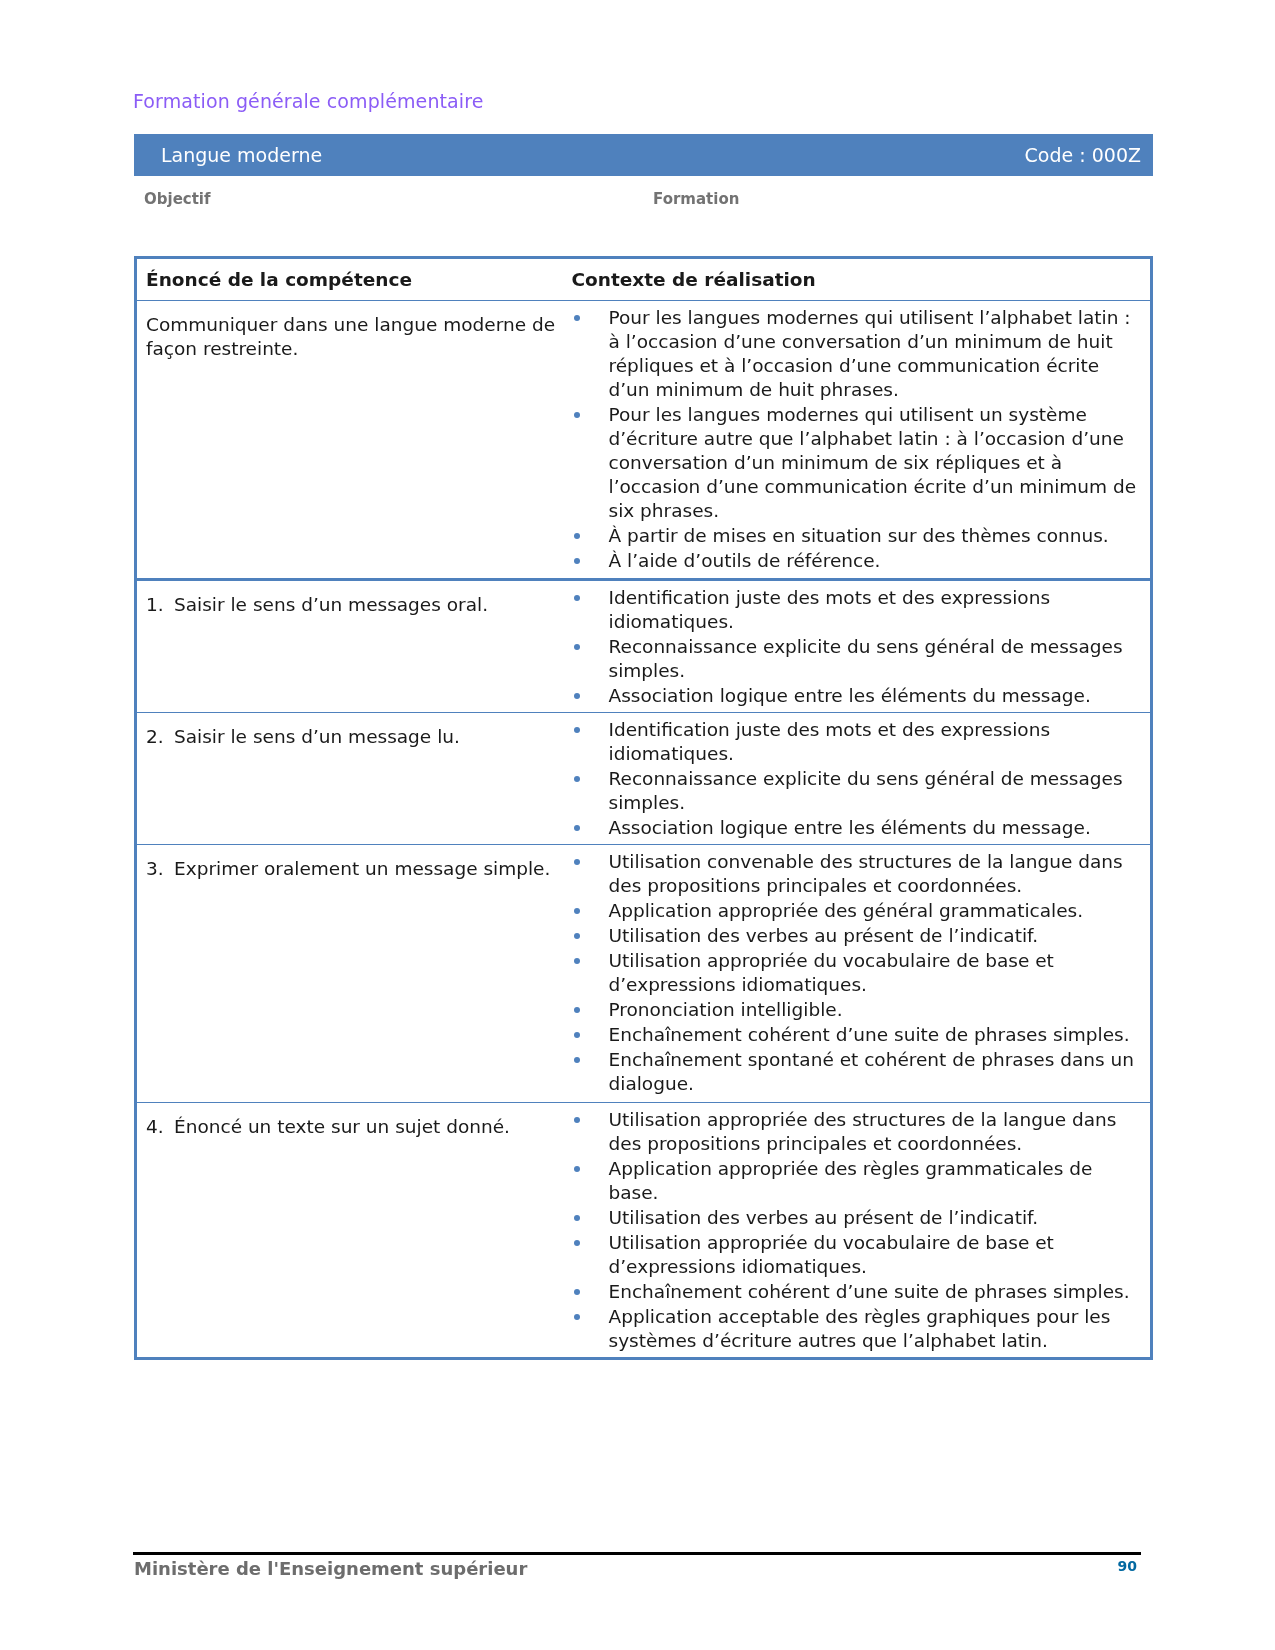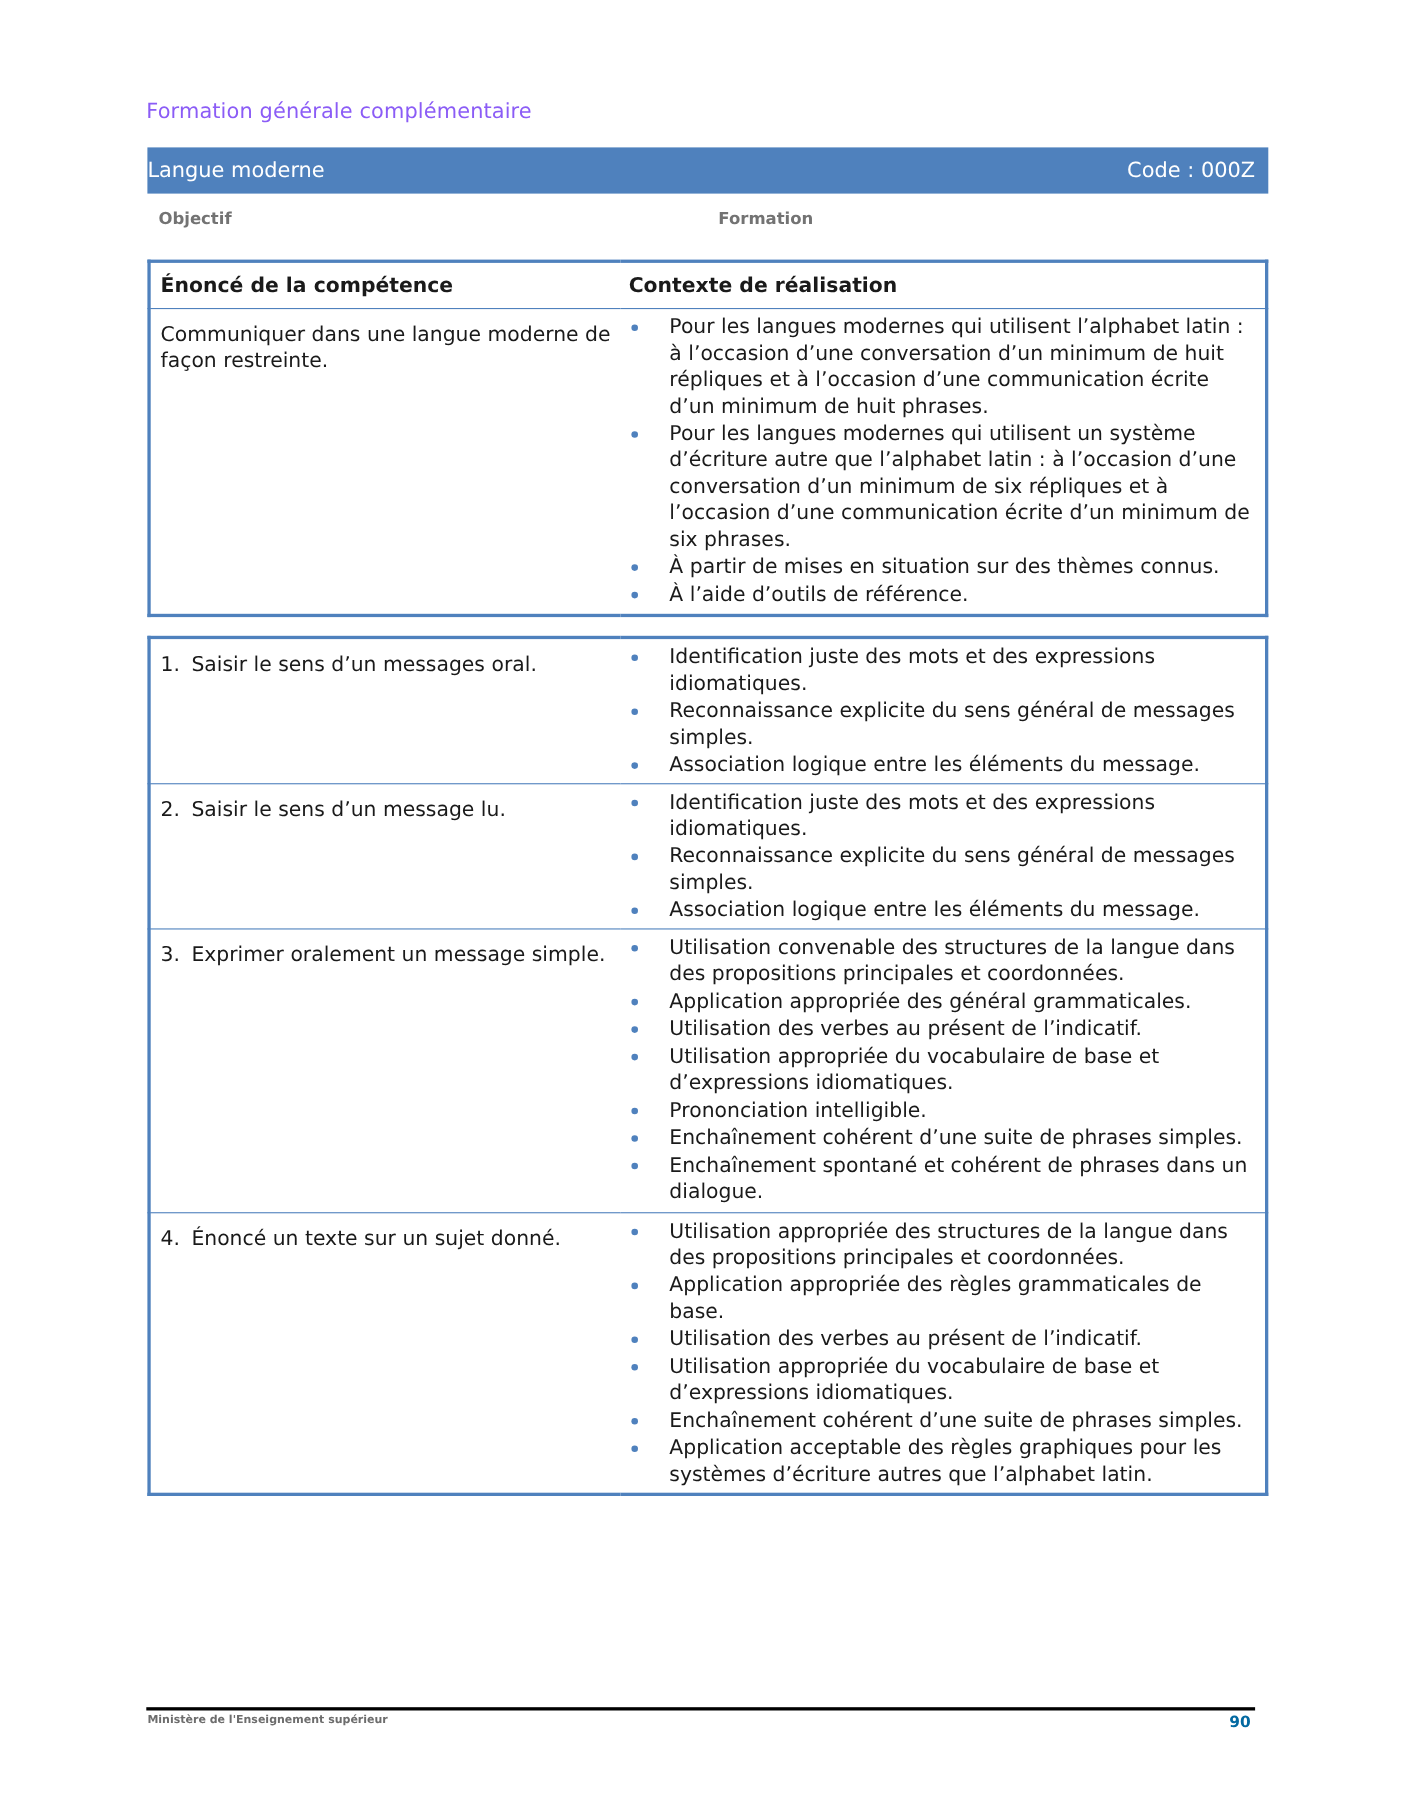--- a/index.html
+++ b/index.html
@@ -7,21 +7,21 @@
   body { position: relative; font-family: "DejaVu Sans", sans-serif; color: #1a1a1a; overflow: hidden; }
 
   .running-head {
     position: absolute; left: 133px; top: 90px;
     font-size: 19px; color: #8b5cf6; letter-spacing: 0.1px;
   }
   .banner {
     position: absolute; left: 134px; top: 134px; width: 1019px; height: 42px;
     background: #4f81bd; color: #ffffff; font-size: 19px;
     display: flex; justify-content: space-between; align-items: center;
-    padding: 0 12px 0 0;
+    padding: 0 12px 0 27px;
   }
   .section-labels { position: absolute; top: 190px; left: 0; width: 1275px; height: 32px; }
   .section-label {
     position: absolute; top: 0; font-size: 15px; font-weight: bold; color: #737373;
   }
   .lbl-objectif { left: 144px; }
   .lbl-standard { left: 653px; }
 
   table.comp {
     position: absolute; left: 134px; width: 1019px;
@@ -34,21 +34,21 @@
   }
   table.comp th {
     font-weight: bold; font-size: 18.5px; height: 43px; vertical-align: middle;
     padding: 0 8px;
   }
   table.comp th.c1 { width: 428px; padding-left: 9px; }
   table.comp th.c2 { padding-left: 8px; }
   td.c1 { width: 428px; padding: 12px 6px 4px 9px; }
   td.c2 { padding: 5px 8px 3px 0; }
 
-  .tbl1 { top: 236px; padding-left: 47px; }
+  .tbl1 { top: 256px; padding-left: 47px; }
   .tbl1 td.c1, .tbl1 td.c2 { height: 279px; }
   .tbl2 { top: 578px; }
 
   ul.bullets { list-style: none; }
   ul.bullets li {
     position: relative; padding-left: 45px; margin-bottom: 1px;
   }
   ul.bullets li .dot {
     position: absolute; left: 10px; top: 9px; width: 6px; height: 6px; border-radius: 50%;
     background: #4f81bd;
@@ -58,21 +58,21 @@
 
   .row1 td { height: 132px; }
   .row2 td { height: 130px; }
   .row3 td { height: 258px; }
   .row4 td { height: 254px; }
 
   .footer-rule {
     position: absolute; left: 133px; top: 1552px; width: 1008px; height: 3px; background: #000000;
   }
   .footer-left {
-    position: absolute; left: 134px; top: 1558px; font-size: 10px; font-weight: bold; color: #6d6d6d;
+    position: absolute; left: 134px; top: 1558px; font-size: 18px; font-weight: bold; color: #6d6d6d;
   }
   .footer-right {
     position: absolute; right: 138px; top: 1558px; font-size: 14px; font-weight: bold; color: #0369a1;
   }
 </style>
 </head>
 <body>
 
 <div class="running-head">Formation générale complémentaire</div>
 

